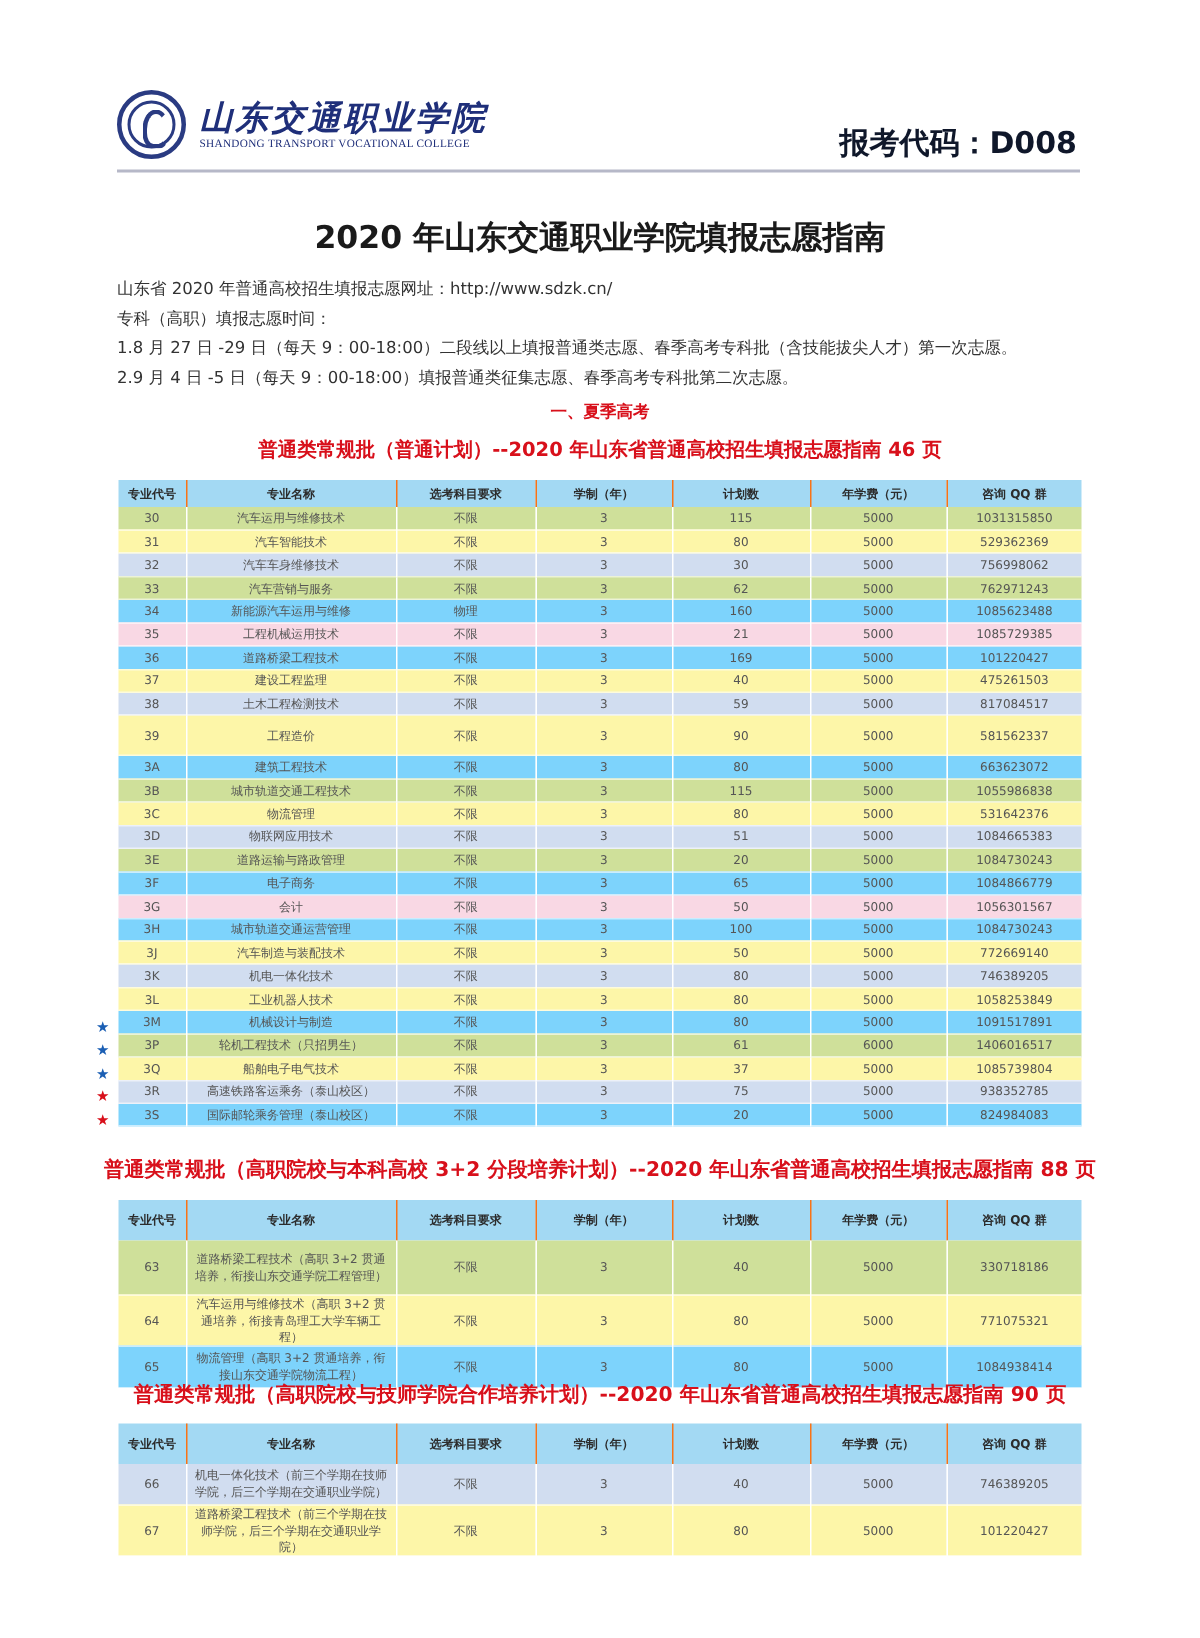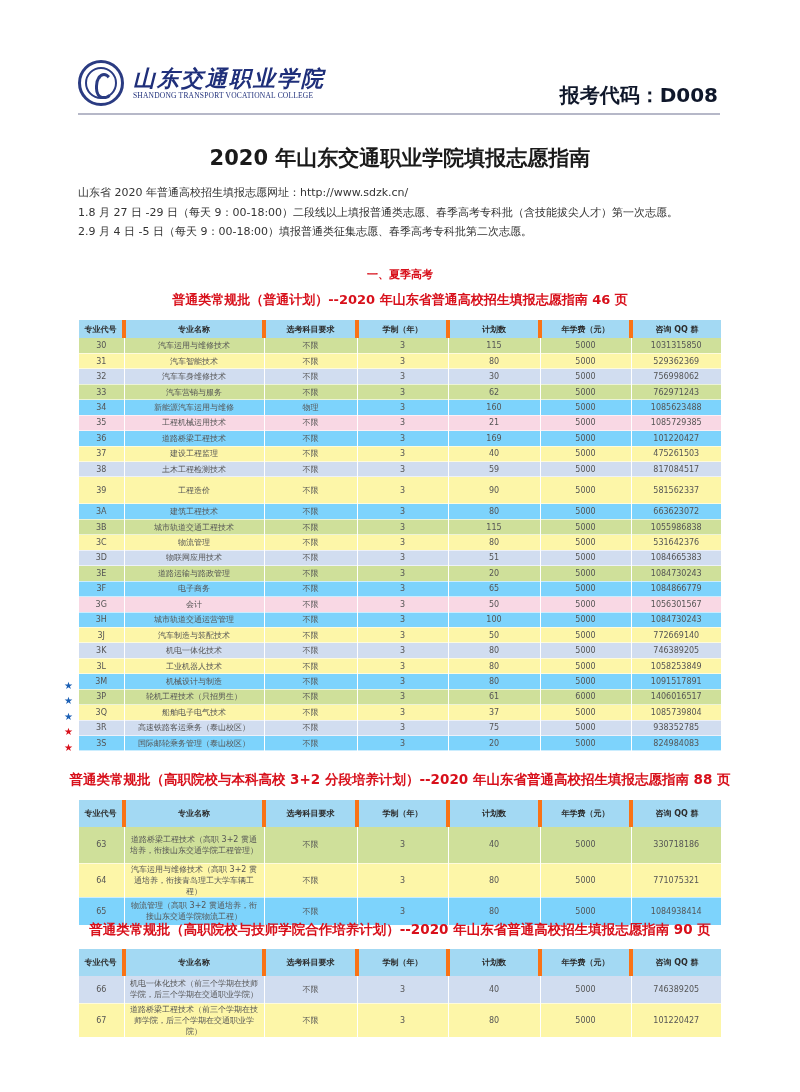--- a/index.html
+++ b/index.html
@@ -18,21 +18,21 @@
              color: #1f2f7a; letter-spacing: 0.2px; }
   .exam-code { position: absolute; right: 82px; top: 82px; font-size: 20px; color: #0f172a; font-weight: bold; }
   .hrule { position: absolute; left: 78px; right: 80px; top: 113px; height: 2px; background: #b6b8c8; }
   .title { position: absolute; left: 0; width: 800px; top: 144px; text-align: center; font-size: 21px;
            font-weight: bold; color: #1a1a1a; }
   .intro { position: absolute; left: 78px; top: 183px; font-size: 11px; color: #333; line-height: 19.5px; }
   .intro div { white-space: nowrap; }
   .sec-title { position: absolute; left: 0; width: 800px; text-align: center; color: #d8101b; font-weight: bold; }
   table.t { position: absolute; left: 79px; width: 642px; border-collapse: collapse; table-layout: fixed; }
   table.t th { background: #a3d9f3; font-size: 8px; font-weight: bold; color: #2c2c2c; height: 18px;
-               border-right: 4px solid #f97316; text-align: center; padding: 0; }
+               border-right: 1px solid #f97316; text-align: center; padding: 0; }
   table.t td { font-size: 8px; color: #555; text-align: center; padding: 0;
                border-right: 1px solid #ffffff; border-bottom: 1px solid rgba(255,255,255,0.6); }
   table.t td.nm { font-size: 8px; line-height: 11px; }
   table.t th:last-child, table.t td:last-child { border-right: none; }
   .c-green { background: #cfe09a; }
   .c-yellow { background: #fdf6a8; }
   .c-lav { background: #d1ddf0; }
   .c-blue { background: #7dd3fc; }
   .c-pink { background: #f9d8e4; }
   .stars { position: absolute; left: 64px; }
@@ -48,20 +48,21 @@
   <div class="logo-cn">山东交通职业学院</div>
   <div class="logo-en">SHANDONG TRANSPORT VOCATIONAL COLLEGE</div>
   <div class="exam-code">报考代码：D008</div>
   <div class="hrule"></div>
 </div>
 
 <div class="title">2020 年山东交通职业学院填报志愿指南</div>
 
 <div class="intro">
   <div>山东省 2020 年普通高校招生填报志愿网址：http://www.sdzk.cn/</div>
+  <div>专科（高职）填报志愿时间：</div>
   <div>1.8 月 27 日 -29 日（每天 9：00-18:00）二段线以上填报普通类志愿、春季高考专科批（含技能拔尖人才）第一次志愿。</div>
   <div>2.9 月 4 日 -5 日（每天 9：00-18:00）填报普通类征集志愿、春季高考专科批第二次志愿。</div>
 </div>
 
 <div class="sec-title" style="top:267px;font-size:11px;">一、夏季高考</div>
 <div class="sec-title" style="top:291px;font-size:13px;">普通类常规批（普通计划）--2020 年山东省普通高校招生填报志愿指南 46 页</div>
 
 <table class="t" id="t1" style="top:320px;">
   <colgroup>
       <col style="width:45px">

